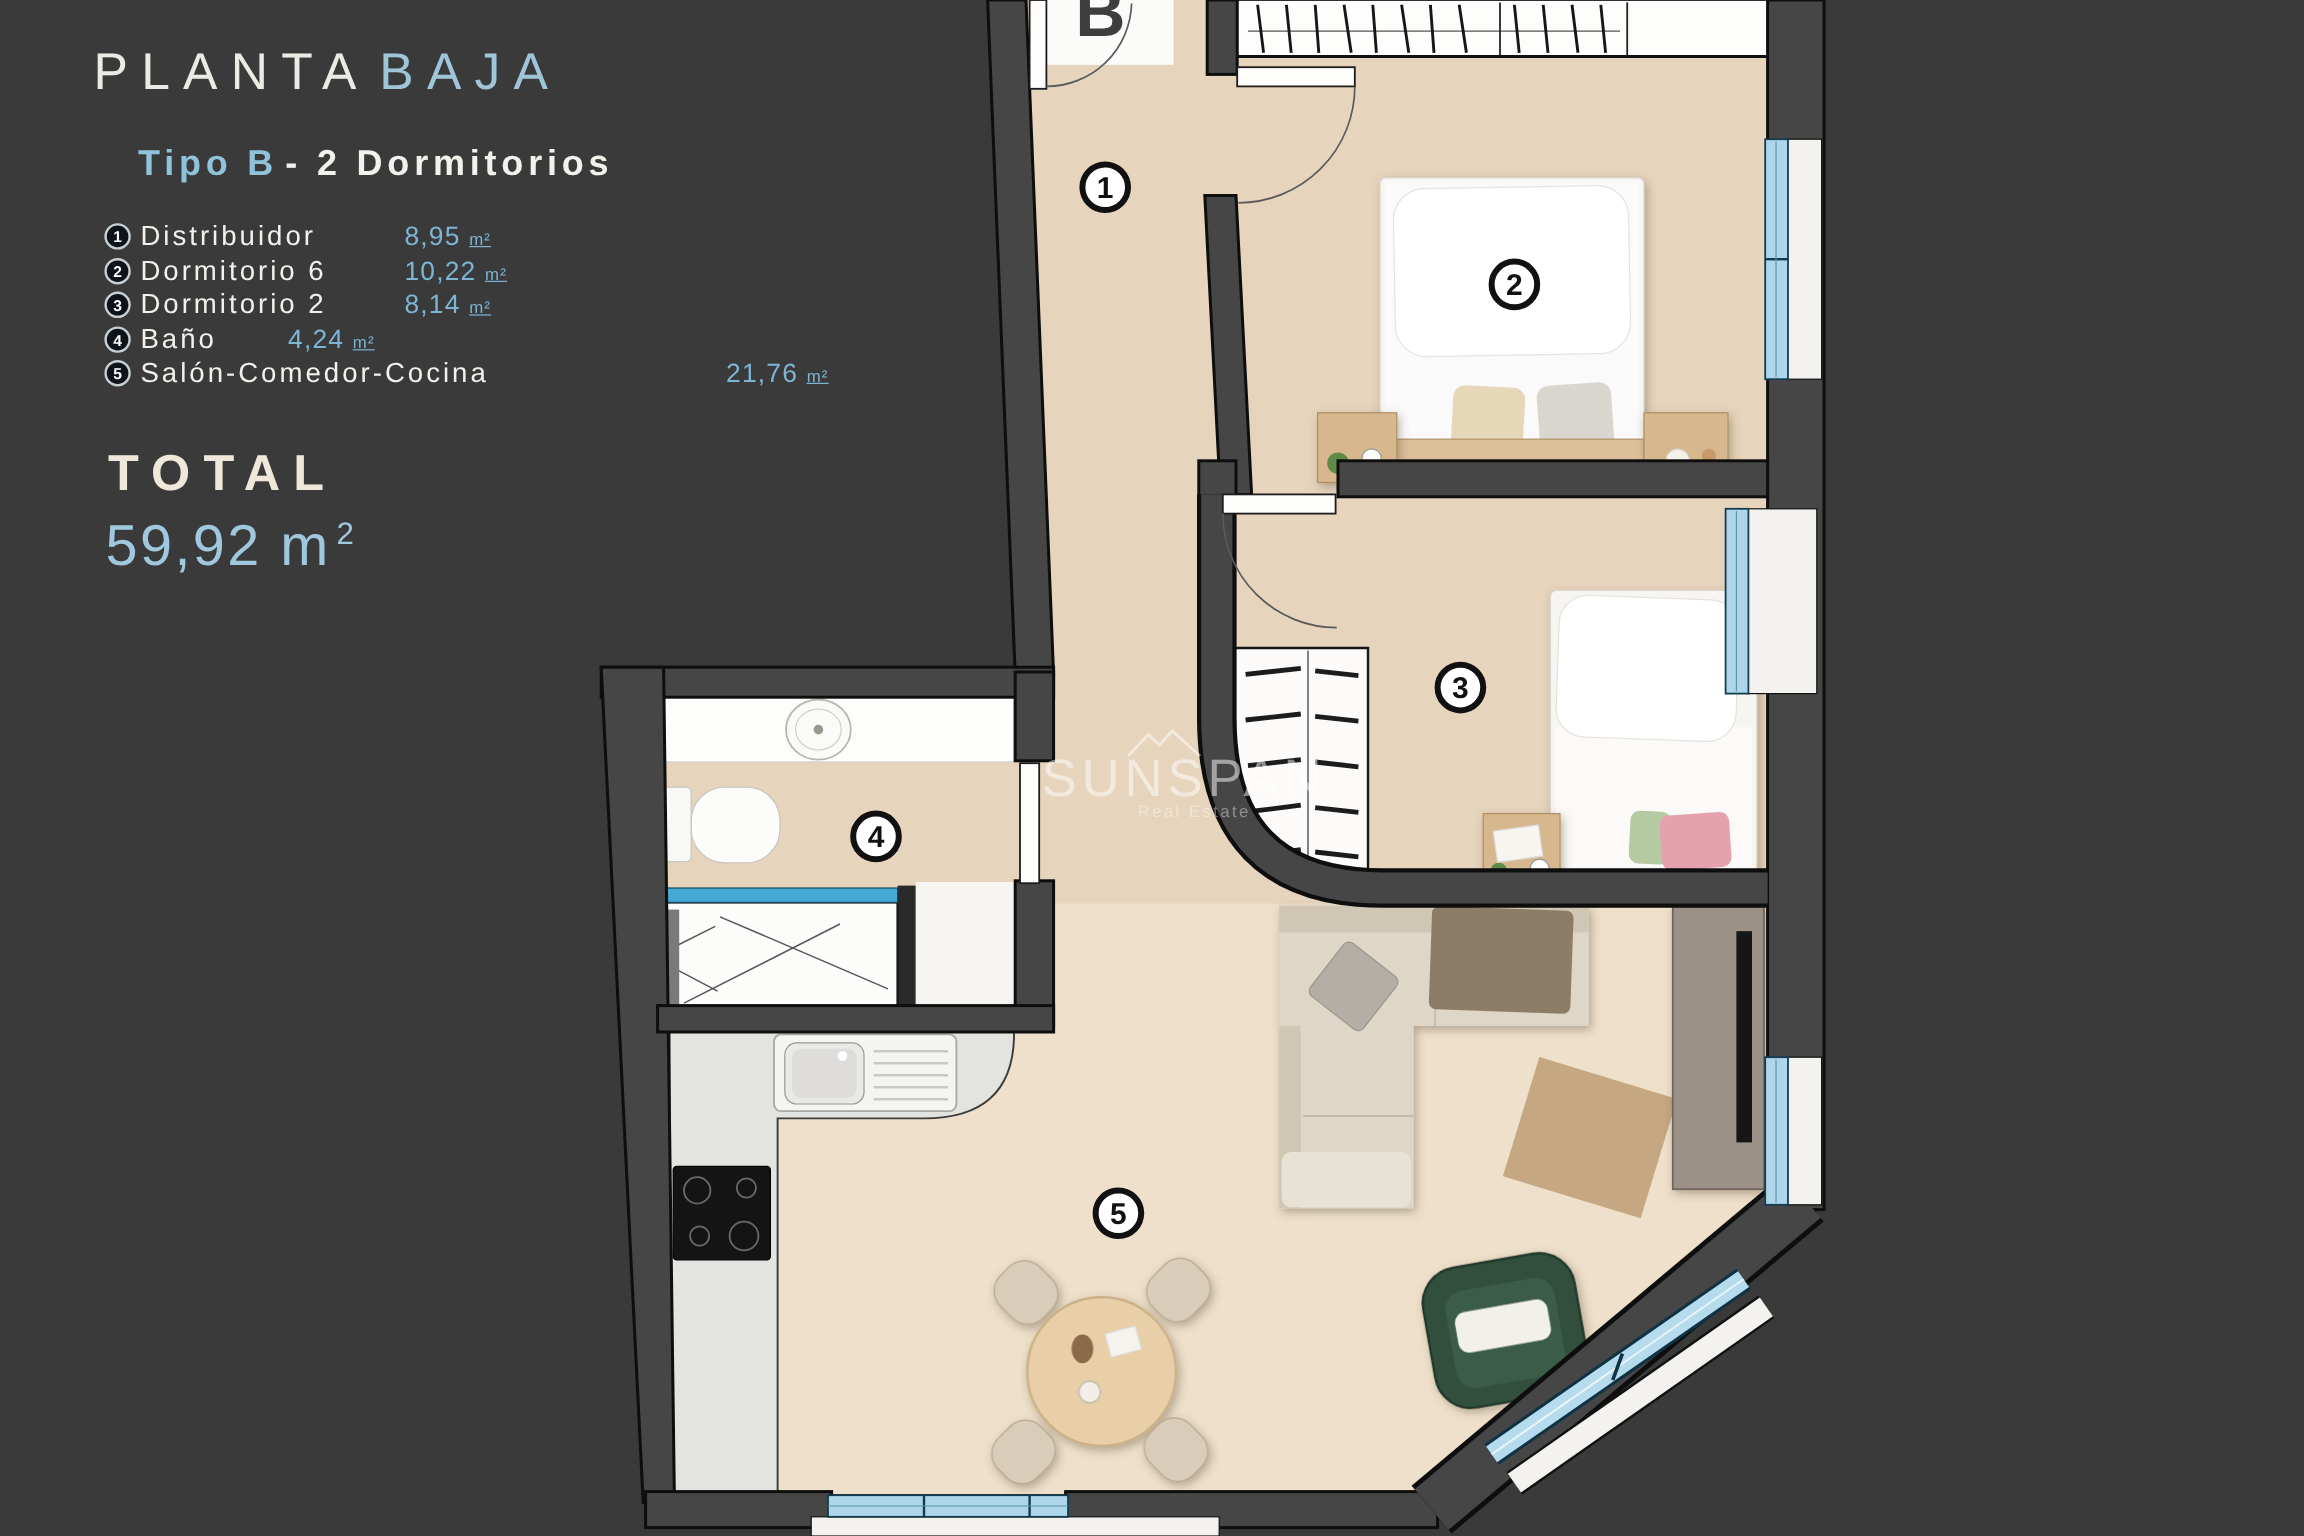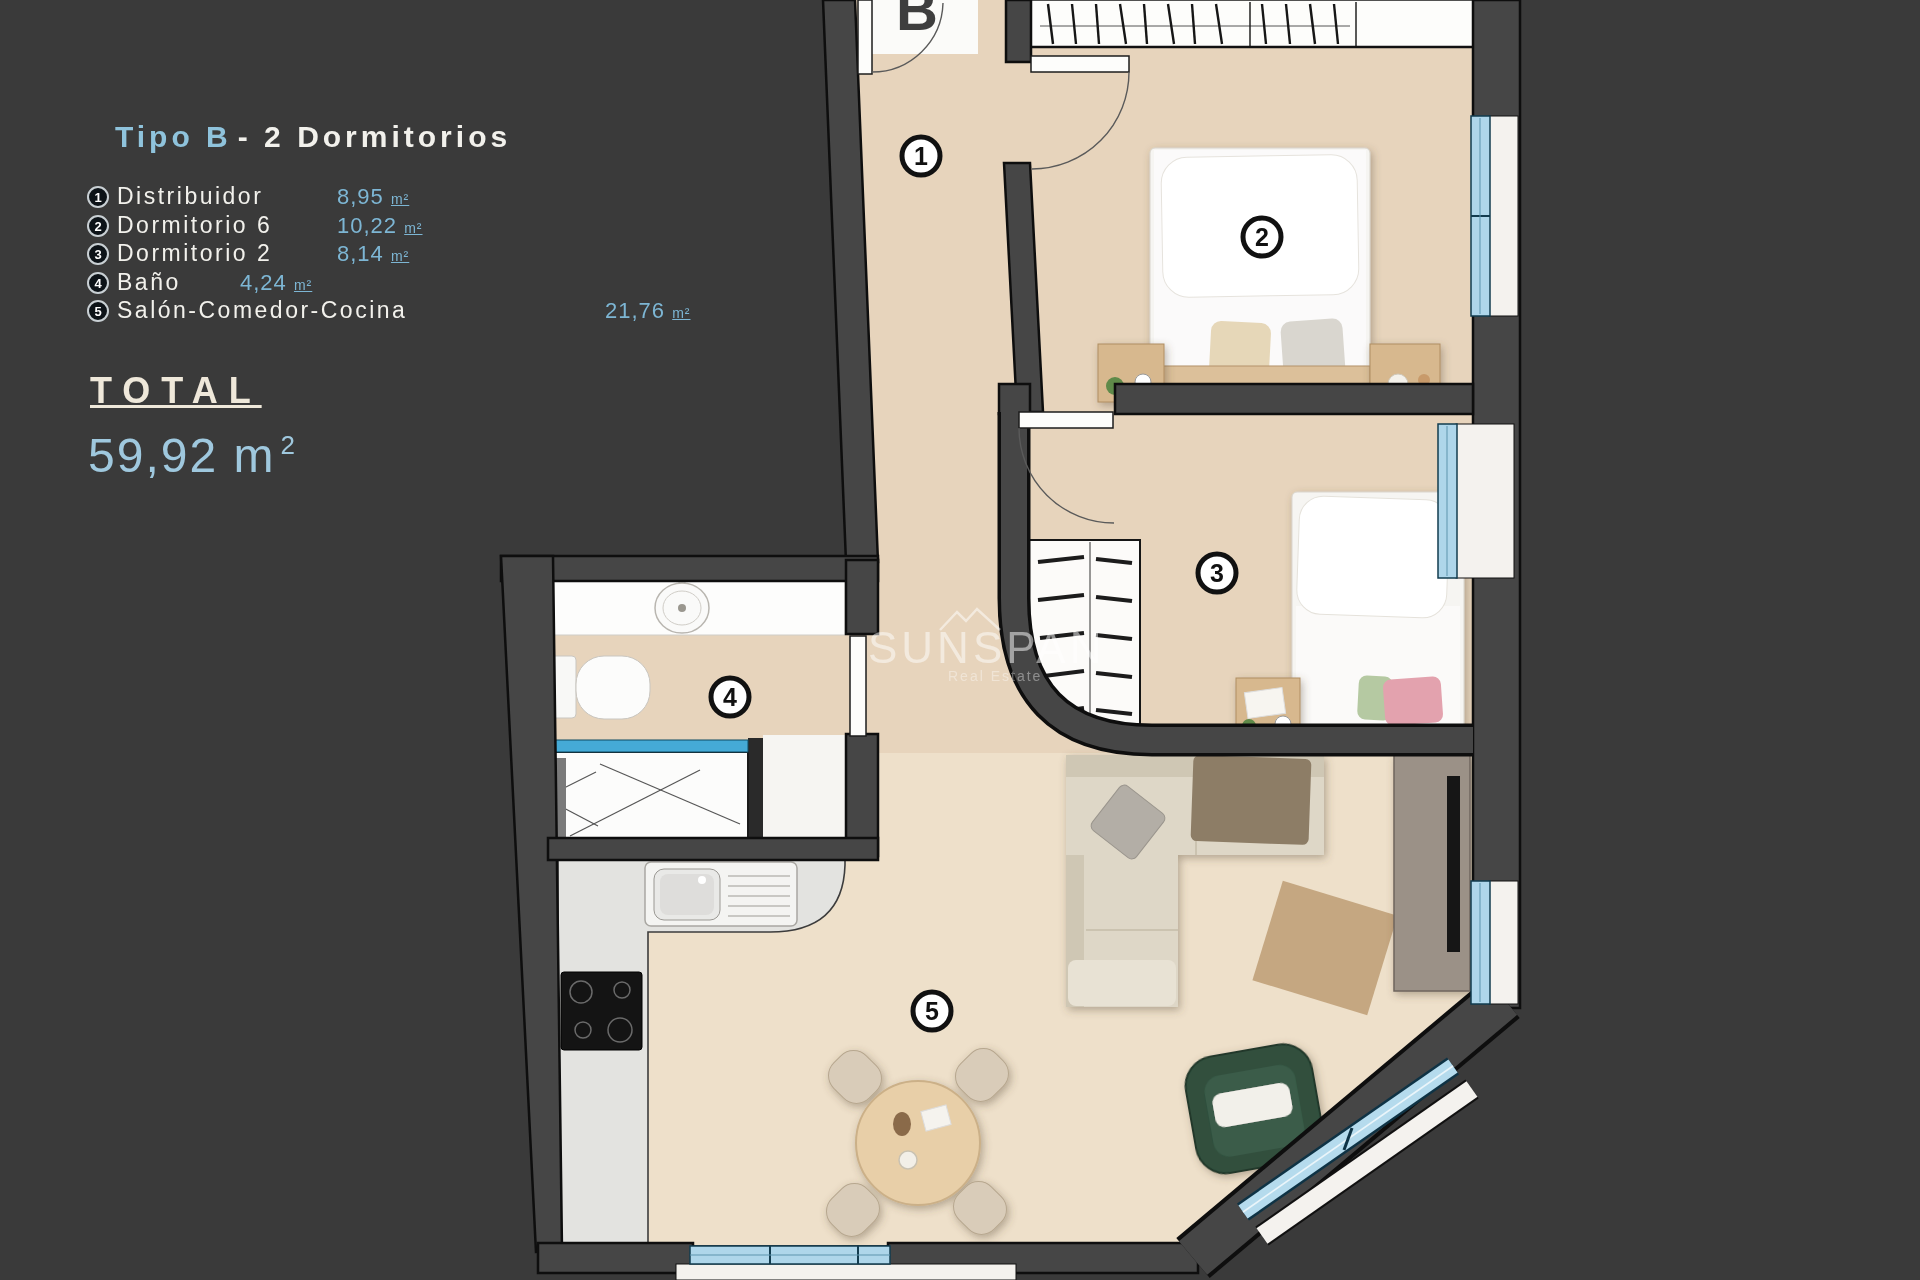--- a/index.html
+++ b/index.html
@@ -14,21 +14,21 @@
   .subtitle .b{color:#8fc3dc;margin-right:6px;}
   .legend{position:absolute;left:87px;top:183px;width:760px;}
   .lrow{position:relative;height:28.6px;}
   .lnum{position:absolute;left:0;top:3px;width:22px;height:22px;border-radius:50%;background:#0d1318;
         border:2px solid #c9d0d4;color:#ffffff;font-size:13px;font-weight:bold;text-align:center;
         line-height:19px;box-sizing:border-box;}
   .lname{position:absolute;left:30px;top:0;font-size:23px;letter-spacing:2.5px;color:#f2f1ec;white-space:nowrap;}
   .lval{position:absolute;top:1px;font-size:22px;letter-spacing:1px;color:#7db6d4;white-space:nowrap;}
   .lval .unit{font-size:14px;text-decoration:underline;}
   .v1,.v2,.v3{left:250px;} .v4{left:153px;} .v5{left:518px;}
-  .total-label{position:absolute;left:90px;top:370px;font-size:36px;font-weight:bold;letter-spacing:11px;color:#efe8da;text-decoration:underline;}
+  .total-label{position:absolute;left:90px;top:370px;font-size:42px;font-weight:bold;letter-spacing:11px;color:#efe8da;}
   .total-value{position:absolute;left:88px;top:428px;font-size:48px;letter-spacing:2px;color:#9fc8de;}
   .total-value .sup{font-size:26px;position:relative;top:-18px;margin-left:5px;}
 </style>
 </head>
 <body>
 
 <div class="canvas">
 
   <svg width="1920" height="1280" viewBox="0 0 1920 1280">
     <defs>
@@ -292,20 +292,23 @@
       </g>
     </g>
 
     <g>
       <path d="M 940,630 L 957,612 L 966,621 L 977,609 L 1000,630" fill="none" stroke="#ffffff" stroke-width="2.5" opacity="0.5"></path>
       <text x="868" y="663" font-size="44" letter-spacing="4" fill="#ffffff" opacity="0.5">SUNSPAN</text>
       <text x="948" y="681" font-size="14" letter-spacing="2" fill="#ffffff" opacity="0.38">Real Estate</text>
     </g>
   </svg>
 
+  <div class="panel-title">
+    <span>PLANTA</span><span class="b">BAJA</span>
+  </div>
 
   <div class="subtitle">
     <span class="b">Tipo B</span><span>- 2 Dormitorios</span>
   </div>
 
   <div class="legend">
     <div class="lrow">
       <span class="lnum">1</span>
       <span class="lname">Distribuidor</span>
       <span class="lval v1"><span>8,95</span> <span class="unit">m²</span></span>

